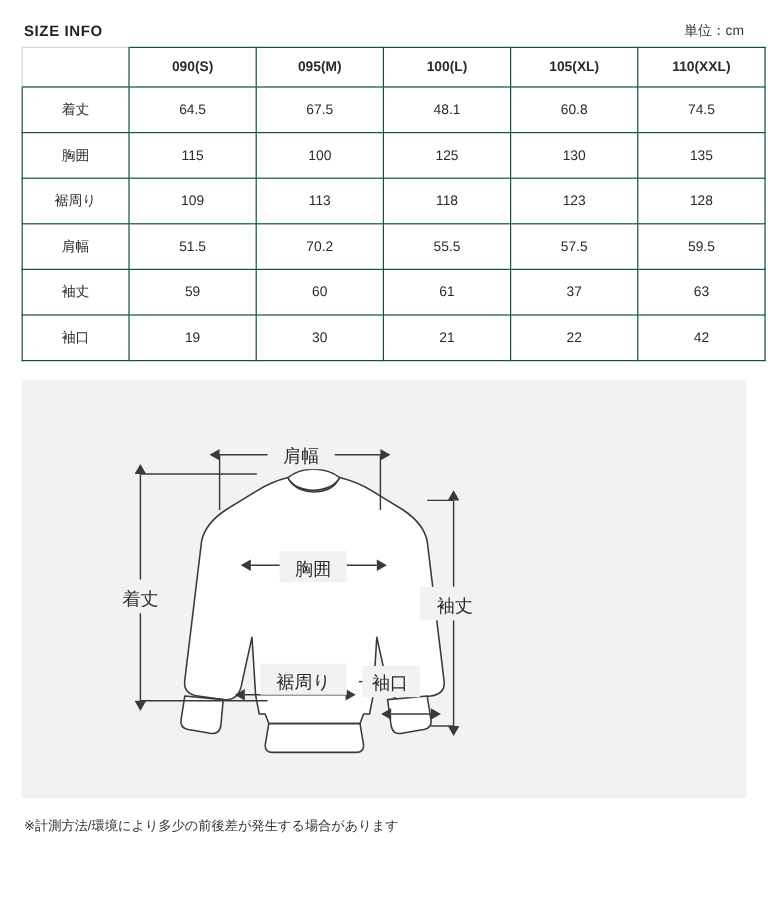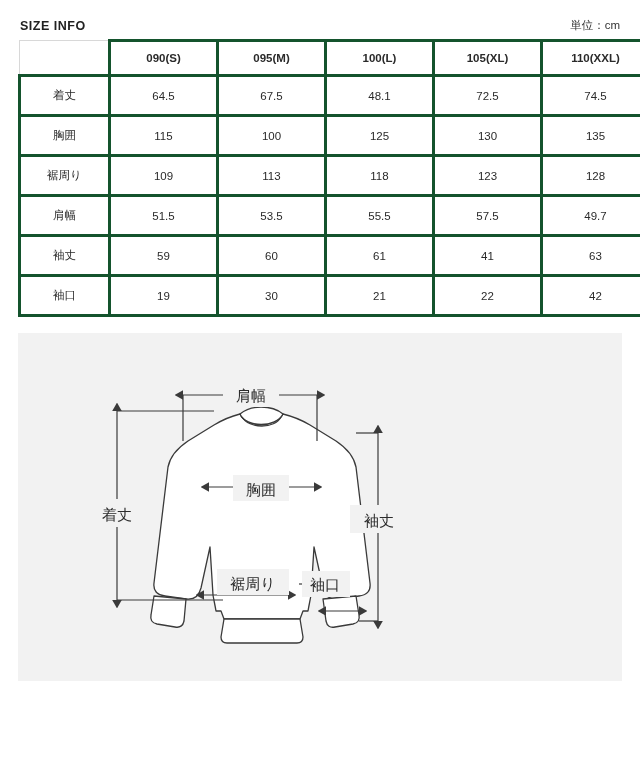--- a/index.html
+++ b/index.html
@@ -38,21 +38,21 @@
     color: #333;
     margin-left: 40px;
   }
   table.size-table {
     width: 604px;
     border-collapse: collapse;
     table-layout: fixed;
   }
   table.size-table th,
   table.size-table td {
-    border: 3px solid #14532d;
+    border: 1px solid #14532d;
     text-align: center;
     font-size: 11.5px;
     color: #2a2a2a;
     height: 35px;
     font-weight: normal;
   }
   table.size-table thead th {
     font-weight: bold;
     font-size: 11.5px;
     height: 30px;
@@ -112,21 +112,21 @@
         <th class="col-size">105(XL)</th>
         <th class="col-size">110(XXL)</th>
       </tr>
     </thead>
     <tbody>
       <tr>
         <th class="rowhead">着丈</th>
         <td>64.5</td>
         <td>67.5</td>
         <td>48.1</td>
-        <td>72.5</td>
+        <td>60.8</td>
         <td>74.5</td>
       </tr>
       <tr>
         <th class="rowhead">胸囲</th>
         <td>115</td>
         <td>100</td>
         <td>125</td>
         <td>130</td>
         <td>135</td>
       </tr>
@@ -134,31 +134,31 @@
         <th class="rowhead">裾周り</th>
         <td>109</td>
         <td>113</td>
         <td>118</td>
         <td>123</td>
         <td>128</td>
       </tr>
       <tr>
         <th class="rowhead">肩幅</th>
         <td>51.5</td>
-        <td>53.5</td>
+        <td>70.2</td>
         <td>55.5</td>
         <td>57.5</td>
-        <td>49.7</td>
+        <td>59.5</td>
       </tr>
       <tr>
         <th class="rowhead">袖丈</th>
         <td>59</td>
         <td>60</td>
         <td>61</td>
-        <td>41</td>
+        <td>37</td>
         <td>63</td>
       </tr>
       <tr>
         <th class="rowhead">袖口</th>
         <td>19</td>
         <td>30</td>
         <td>21</td>
         <td>22</td>
         <td>42</td>
       </tr>
@@ -254,14 +254,15 @@
 
       <g stroke="#3a3a3a" stroke-width="1.2" fill="none">
         <line x1="281" y1="251" x2="300" y2="251"></line>
         <line x1="308" y1="278" x2="341" y2="278" marker-start="url(#arrL)" marker-end="url(#arrR)"></line>
       </g>
       <rect x="284" y="238" width="48" height="26" fill="#f2f2f2" stroke="none"></rect>
       <text class="svg-label" x="307" y="257" text-anchor="middle">袖口</text>
     </svg>
   </div>
 
+  <div class="note">※計測方法/環境により多少の前後差が発生する場合があります</div>
 
 </div>
 
 </body></html>

